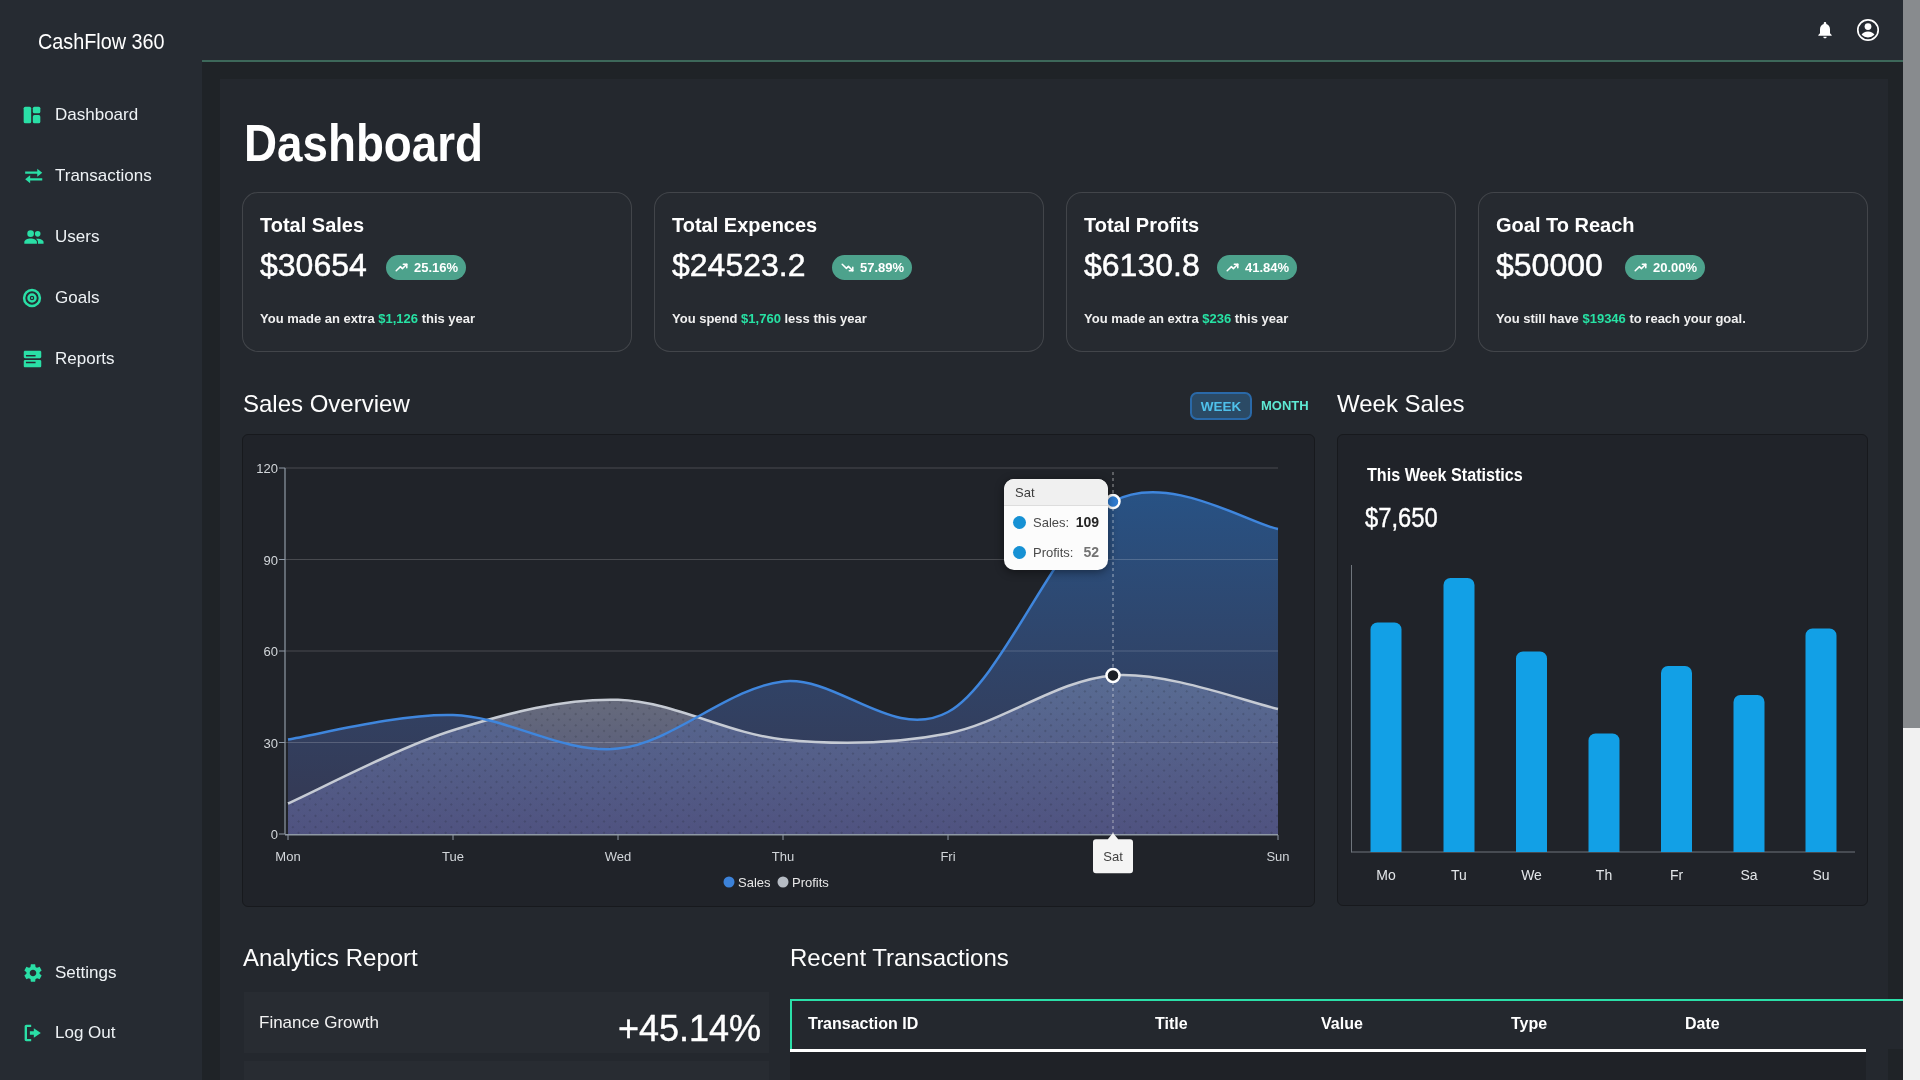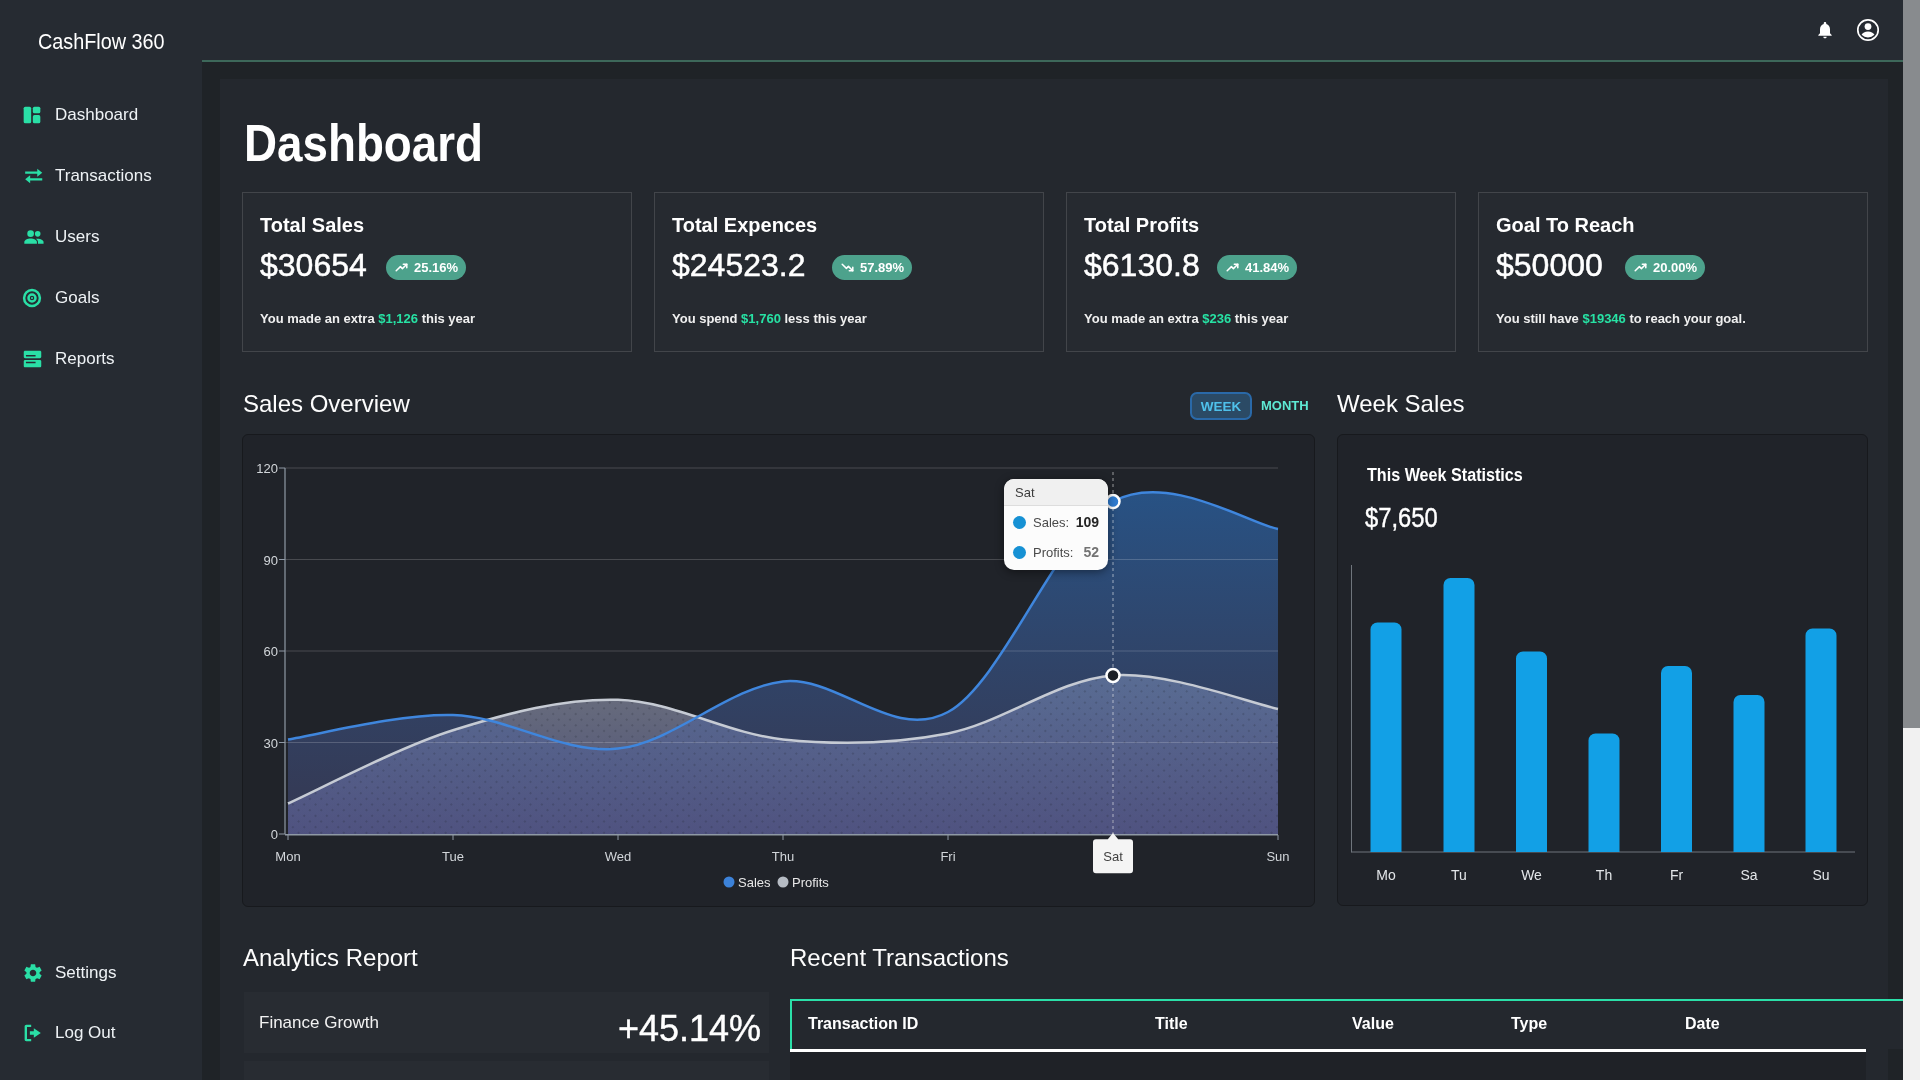--- a/index.html
+++ b/index.html
@@ -6,21 +6,21 @@
   html,body { width:1920px; height:1080px; overflow:hidden; background:#1f2327; font-family:"Liberation Sans", sans-serif; }
   .abs { position:absolute; }
   #sidebar { position:absolute; left:0; top:0; width:202px; height:1080px; background:#262b32; }
   #topbar { position:absolute; left:202px; top:0; width:1701px; height:62px; background:#262b32; border-bottom:2px solid #3d685a; }
   #inner { position:absolute; left:220px; top:79px; width:1668px; height:1001px; background:#24282e; }
   .logo { position:absolute; left:38px; top:29px; color:#fff; font-size:22px; font-weight:400; transform:scaleX(0.9); transform-origin:0 0; }
   .nav { position:absolute; left:0; width:202px; height:40px; color:#eef2f5; font-size:17px; }
   .nav .txt { position:absolute; left:55px; top:50%; transform:translateY(-50%); }
   .nav svg { position:absolute; left:22px; top:50%; transform:translateY(-50%); }
   .sect-title { position:absolute; color:#fdfdfd; font-size:24px; font-weight:400; }
-  .card { position:absolute; top:192px; width:390px; height:160px; background:#262a30; border:1px solid rgba(255,255,255,0.13); border-radius:0; }
+  .card { position:absolute; top:192px; width:390px; height:160px; background:#262a30; border:1px solid rgba(255,255,255,0.13); border-radius:16px; }
   .card .ct { position:absolute; left:17px; top:21px; font-size:20px; font-weight:bold; color:#fff; }
   .card .cv { position:absolute; left:17px; top:54px; font-size:32px; font-weight:400; color:#fff; -webkit-text-stroke:0.5px #fff; }
   .card .badge { position:absolute; top:62px; height:25px; background:#4da28c; border-radius:13px; color:#fff; font-size:13px; font-weight:bold; display:flex; align-items:center; padding:0 8px 0 9px; }
   .card .badge svg { margin-right:6px; }
   .card .cb { position:absolute; left:17px; top:118px; font-size:13px; font-weight:bold; color:#f0f0f0; }
   .green { color:#27e2a4; }
   .chartcard { position:absolute; left:242px; top:434px; width:1073px; height:473px; background:#202329; border:1px solid #17191d; border-radius:6px; }
   .weekcard { position:absolute; left:1337px; top:434px; width:531px; height:472px; background:#202329; border:1px solid #17191d; border-radius:6px; }
   .arow { position:absolute; left:244px; width:525px; background:#282c32; }
   #scrollbar { position:absolute; left:1903px; top:0; width:17px; height:1080px; background:#f1f1f1; }
@@ -256,21 +256,21 @@
 
 <div class="arow" style="top:992px;height:61px;">
   <span class="abs" style="left:15px;top:21px;font-size:17px;color:#f2f2f2;">Finance Growth</span>
   <span class="abs" style="right:8px;top:16px;font-size:36px;font-weight:400;color:#fff;-webkit-text-stroke:0.4px #fff;">+45.14%</span>
 </div>
 <div class="arow" style="top:1061px;height:19px;"></div>
 
 <div class="abs" style="left:790px;top:999px;width:1240px;height:50px;border:2px solid #2be0a9;border-bottom:none;background:#24282e;">
   <span class="abs" style="left:16px;top:14px;font-size:16px;font-weight:bold;color:#fff;">Transaction ID</span>
   <span class="abs" style="left:363px;top:14px;font-size:16px;font-weight:bold;color:#fff;">Title</span>
-  <span class="abs" style="left:529px;top:14px;font-size:16px;font-weight:bold;color:#fff;margin-left:31px;">Value</span>
+  <span class="abs" style="left:529px;top:14px;font-size:16px;font-weight:bold;color:#fff;">Value</span>
   <span class="abs" style="left:719px;top:14px;font-size:16px;font-weight:bold;color:#fff;">Type</span>
   <span class="abs" style="left:893px;top:14px;font-size:16px;font-weight:bold;color:#fff;">Date</span>
 </div>
 <div class="abs" style="left:790px;top:1049px;width:1076px;height:3px;background:#fff;"></div>
 <div class="abs" style="left:790px;top:1052px;width:1076px;height:28px;background:#1f2227;"></div>
 
 <div id="scrollbar">
     <div id="scrollthumb"></div>
   </div>
 

